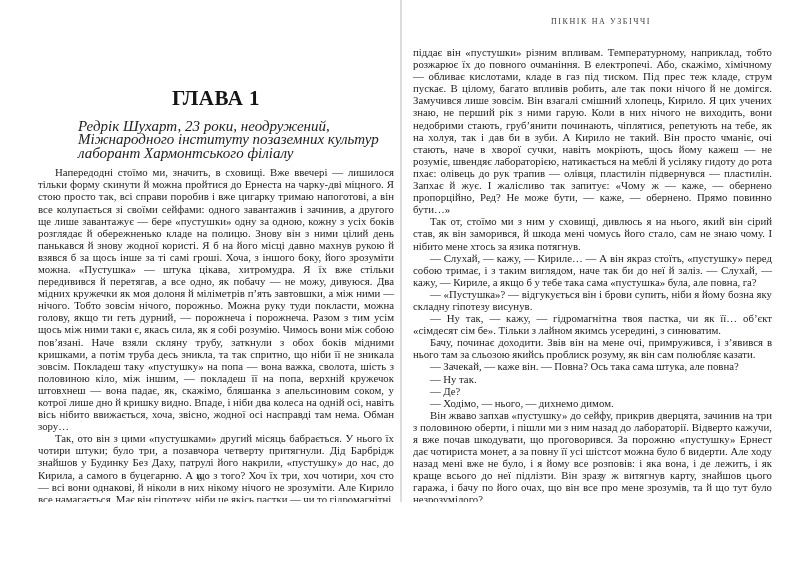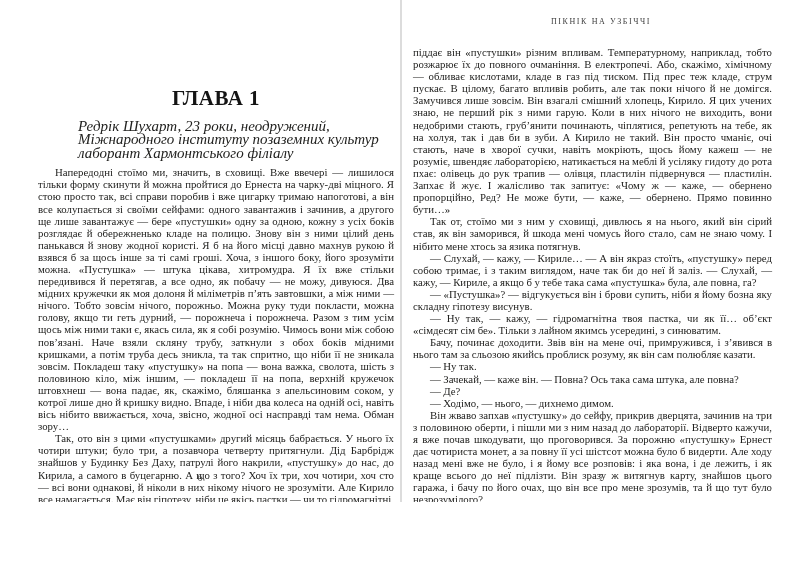--- a/index.html
+++ b/index.html
@@ -97,22 +97,22 @@
   <div class="page page-right">
     <div class="running-header">Пікнік на узбіччі</div>
 
     <div class="body-text right-body">
       <p class="no-indent">піддає він «пустушки» різним впливам. Температурному, наприклад, тобто розжарює їх до повного очманіння. В електропечі. Або, скажімо, хімічному — обливає кислотами, кладе в газ під тиском. Під прес теж кладе, струм пускає. В цілому, багато впливів робить, але так поки нічого й не домігся. Замучився лише зовсім. Він взагалі смішний хлопець, Кирило. Я цих учених знаю, не перший рік з ними гарую. Коли в них нічого не виходить, вони недобрими стають, груб’янити починають, чіплятися, репетують на тебе, як на холуя, так і дав би в зуби. А Кирило не такий. Він просто чманіє, очі стають, наче в хворої сучки, навіть мокріють, щось йому кажеш — не розуміє, швендяє лабораторією, натикається на меблі й усіляку гидоту до рота пхає: олівець до рук трапив — олівця, пластилін підвернувся — пластилін. Запхає й жує. І жалісливо так запитує: «Чому ж — каже, — обернено пропорційно, Ред? Не може бути, — каже, — обернено. Прямо повинно бути…»</p>
       <p>Так от, стоїмо ми з ним у сховищі, дивлюсь я на нього, який він сірий став, як він заморився, й шкода мені чомусь його стало, сам не знаю чому. І нібито мене хтось за язика потягнув.</p>
       <p>— Слухай, — кажу, — Кириле… — А він якраз стоїть, «пустушку» перед собою тримає, і з таким виглядом, наче так би до неї й заліз. — Слухай, — кажу, — Кириле, а якщо б у тебе така сама «пустушка» була, але повна, га?</p>
       <p>— «Пустушка»? — відгукується він і брови супить, ніби я йому бозна яку складну гіпотезу висунув.</p>
       <p>— Ну так, — кажу, — гідромагнітна твоя пастка, чи як її… об’єкт «сімдесят сім бе». Тільки з лайном якимсь усередині, з синюватим.</p>
       <p>Бачу, починає доходити. Звів він на мене очі, примружився, і з’явився в нього там за сльозою якийсь проблиск розуму, як він сам полюбляє казати.</p>
+      <p>— Зачекай, — каже він. — Повна? Ось така сама штука, але повна?</p>
       <p>— Ну так.</p>
-      <p>— Зачекай, — каже він. — Повна? Ось така сама штука, але повна?</p>
       <p>— Де?</p>
       <p>— Ходімо, — нього, — дихнемо димом.</p>
       <p>Він жваво запхав «пустушку» до сейфу, прикрив дверцята, зачинив на три з половиною оберти, і пішли ми з ним назад до лабораторії. Відверто кажучи, я вже почав шкодувати, що проговорився. За порожню «пустушку» Ернест дає чотириста монет, а за повну її усі шістсот можна було б видерти. Але ходу назад мені вже не було, і я йому все розповів: і яка вона, і де лежить, і як краще всього до неї підлізти. Він зразу ж витягнув карту, знайшов цього гаража, і бачу по його очах, що він все про мене зрозумів, та й що тут було незрозумілого?</p>
       <p>— Ну що ж, каже, — треба йти. Давай прямо завтра вранці. О дев’ятій я замовлю завтовшки, а о десятій підемо. Давай?</p>
     </div>
 
     <div class="page-number">7</div>
   </div>
 
 </div>

